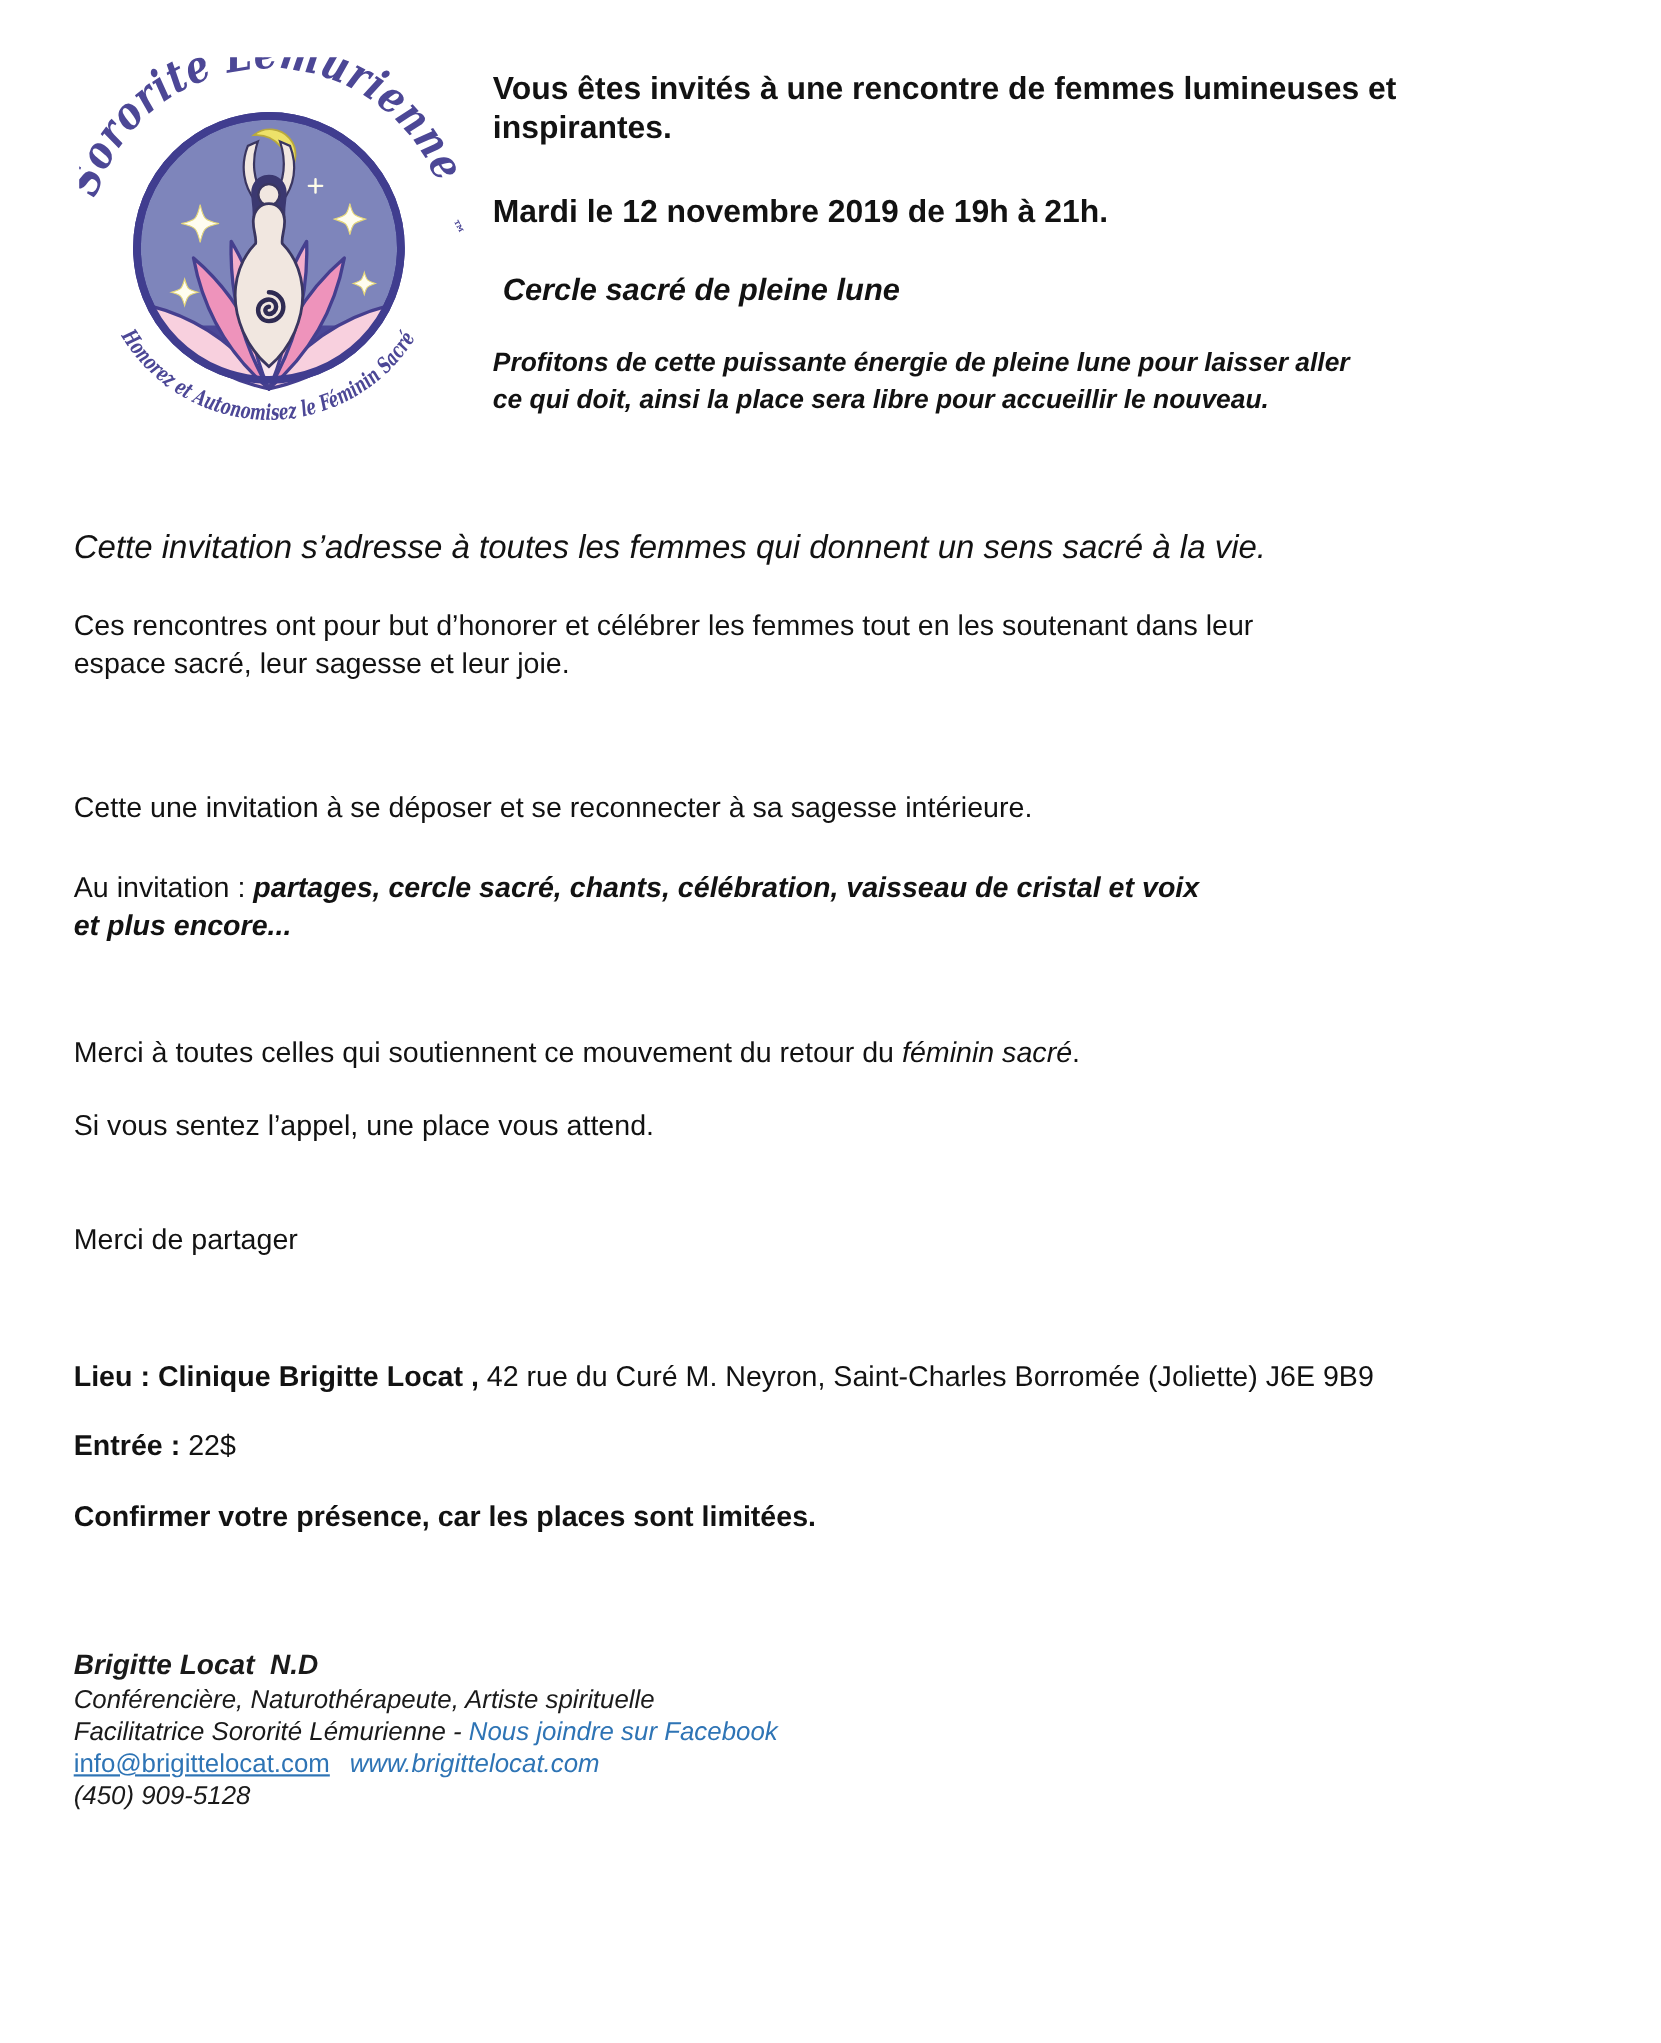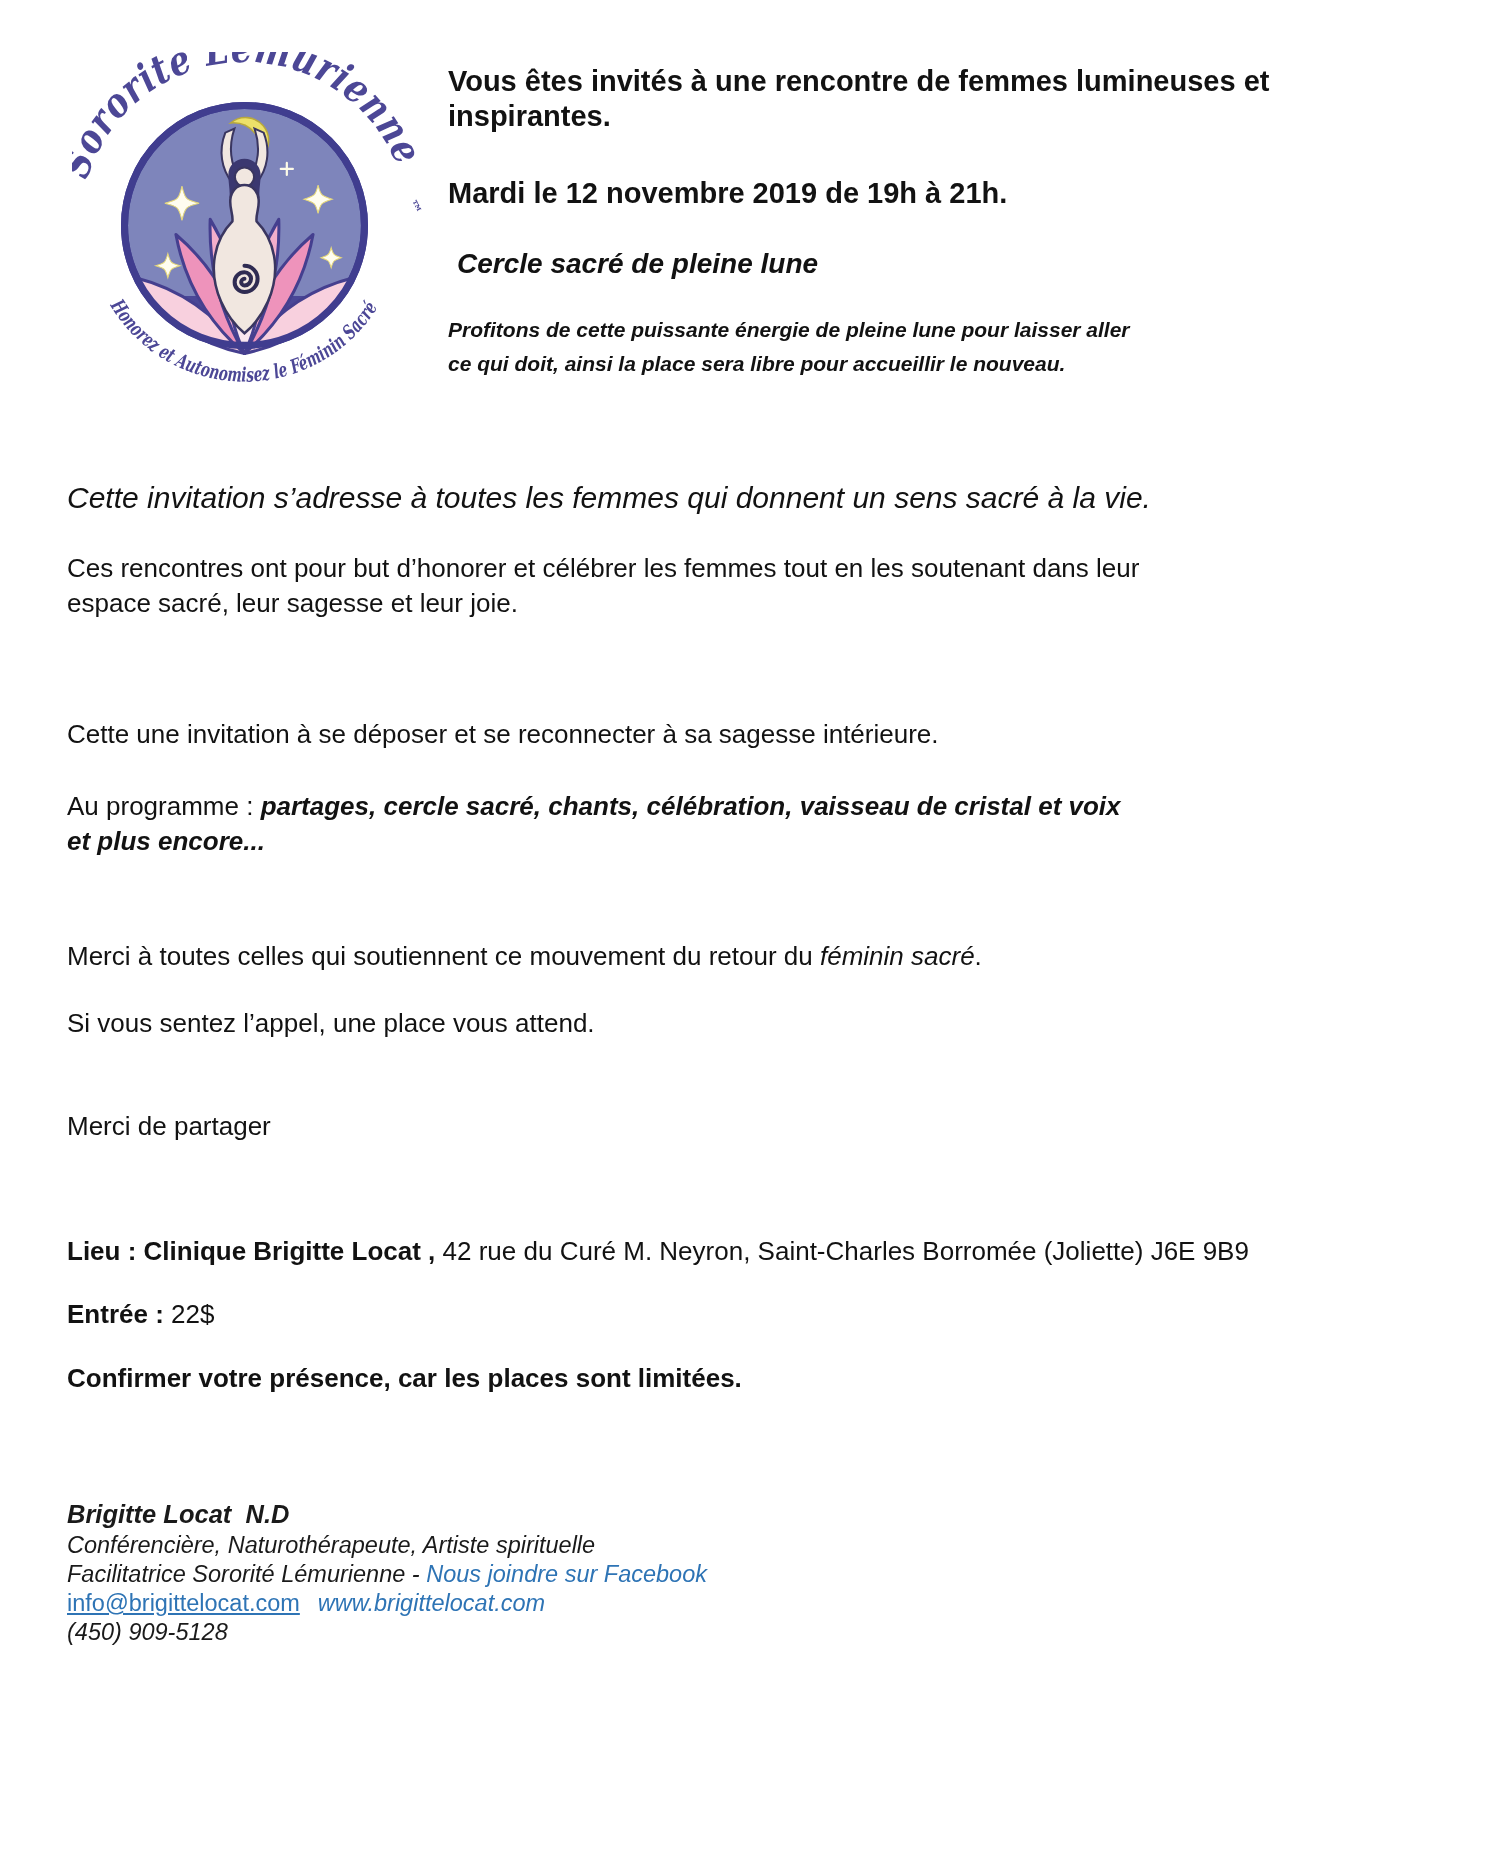--- a/index.html
+++ b/index.html
@@ -2,21 +2,21 @@
 <html><head>
 <meta charset="utf-8">
 <style>
   html,body{margin:0;padding:0;background:#ffffff;}
   .page{position:relative;width:1510px;height:1857px;background:#ffffff;
         font-family:"Liberation Sans",sans-serif;color:#121212;overflow:hidden;}
   .header-row{display:flex;padding:52px 0 0 72px;}
   .logo-wrap{flex:0 0 350px;width:350px;height:368px;}
   .header-col{margin-left:26px;padding-top:12px;width:1040px;}
   .hb{font-weight:bold;font-size:29px;line-height:35px;margin:0;white-space:pre-line;}
-  .hbi{font-weight:bold;font-style:italic;font-size:21px;line-height:34px;margin:0;white-space:pre-line;}
+  .hbi{font-weight:bold;font-style:italic;font-size:24px;line-height:34px;margin:0;white-space:pre-line;}
   .mt-date{margin-top:42px;}
   .mt-title{margin-top:36px;padding-left:9px;font-size:28px;}
   .mt-desc{margin-top:32px;}
 
   .content{margin-left:67px;width:1375px;}
   .bp{font-size:26px;line-height:35px;margin:0;white-space:pre-line;}
   .p-invitation{font-size:30px;font-style:italic;line-height:36px;margin:60px 0 0 0;white-space:pre-line;}
   .p-deposer{margin-top:96px;}
   .p-rencontres{margin-top:35px;}
   .p-partenariat{margin-top:96px;}
@@ -111,21 +111,21 @@
       <p class="hbi mt-desc">Profitons de cette puissante énergie de pleine lune pour laisser aller
 ce qui doit, ainsi la place sera libre pour accueillir le nouveau.</p>
     </div>
   </div>
 
   <div class="content">
     <p class="p-invitation">Cette invitation s’adresse à toutes les femmes qui donnent un sens sacré à la vie.</p>
     <p class="bp p-rencontres">Ces rencontres ont pour but d’honorer et célébrer les femmes tout en les soutenant dans leur
 espace sacré, leur sagesse et leur joie.</p>
     <p class="bp p-deposer">Cette une invitation à se déposer et se reconnecter à sa sagesse intérieure.</p>
-    <p class="bp p-programme"><span>Au programme : </span><span class="bi">partages, cercle sacré, chants, célébration, vaisseau de cristal et voix
+    <p class="bp p-programme"><span>Au invitation : </span><span class="bi">partages, cercle sacré, chants, célébration, vaisseau de cristal et voix
 et plus encore...</span></p>
     <p class="bp p-merci"><span>Merci à toutes celles qui soutiennent ce mouvement du retour du </span><span class="it">féminin sacré</span><span>.</span></p>
     <p class="bp p-appel">Si vous sentez l’appel, une place vous attend.</p>
     <p class="bp p-partager">Merci de partager</p>
     <p class="bp p-lieu"><span class="b">Lieu : Clinique Brigitte Locat ,</span><span> 42 rue du Curé M. Neyron, Saint-Charles Borromée (Joliette) J6E 9B9</span></p>
     <p class="bp p-entree"><span class="b">Entrée :</span><span> 22$</span></p>
     <p class="bp b p-confirmer">Confirmer votre présence, car les places sont limitées.</p>
 
     <div class="footer">
       <p class="f-name">Brigitte Locat  N.D</p>

